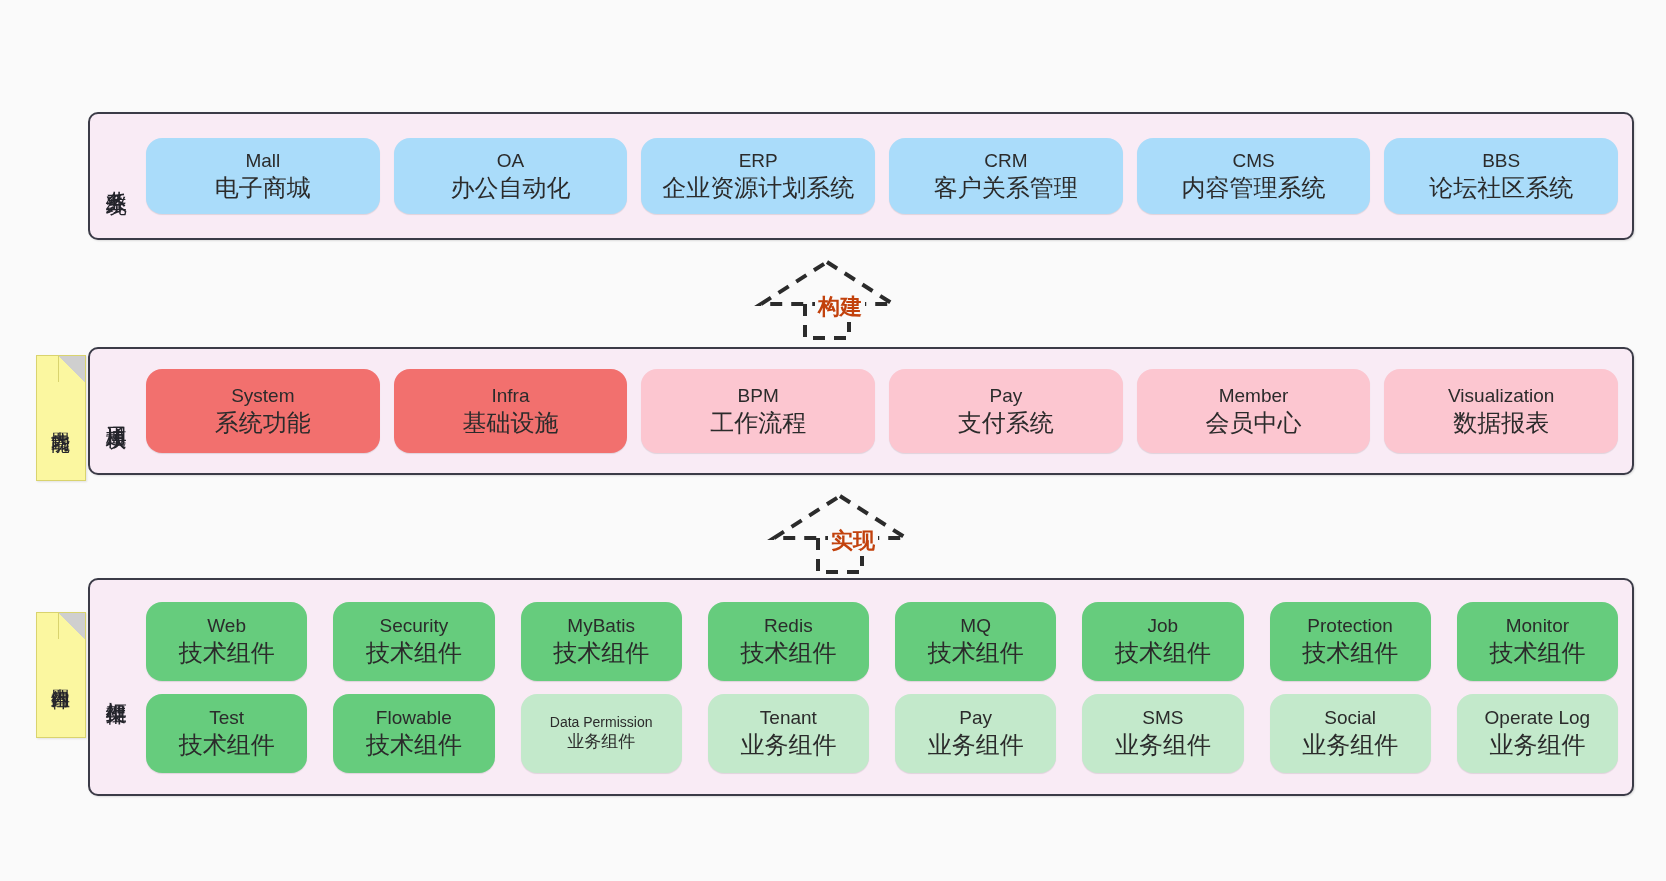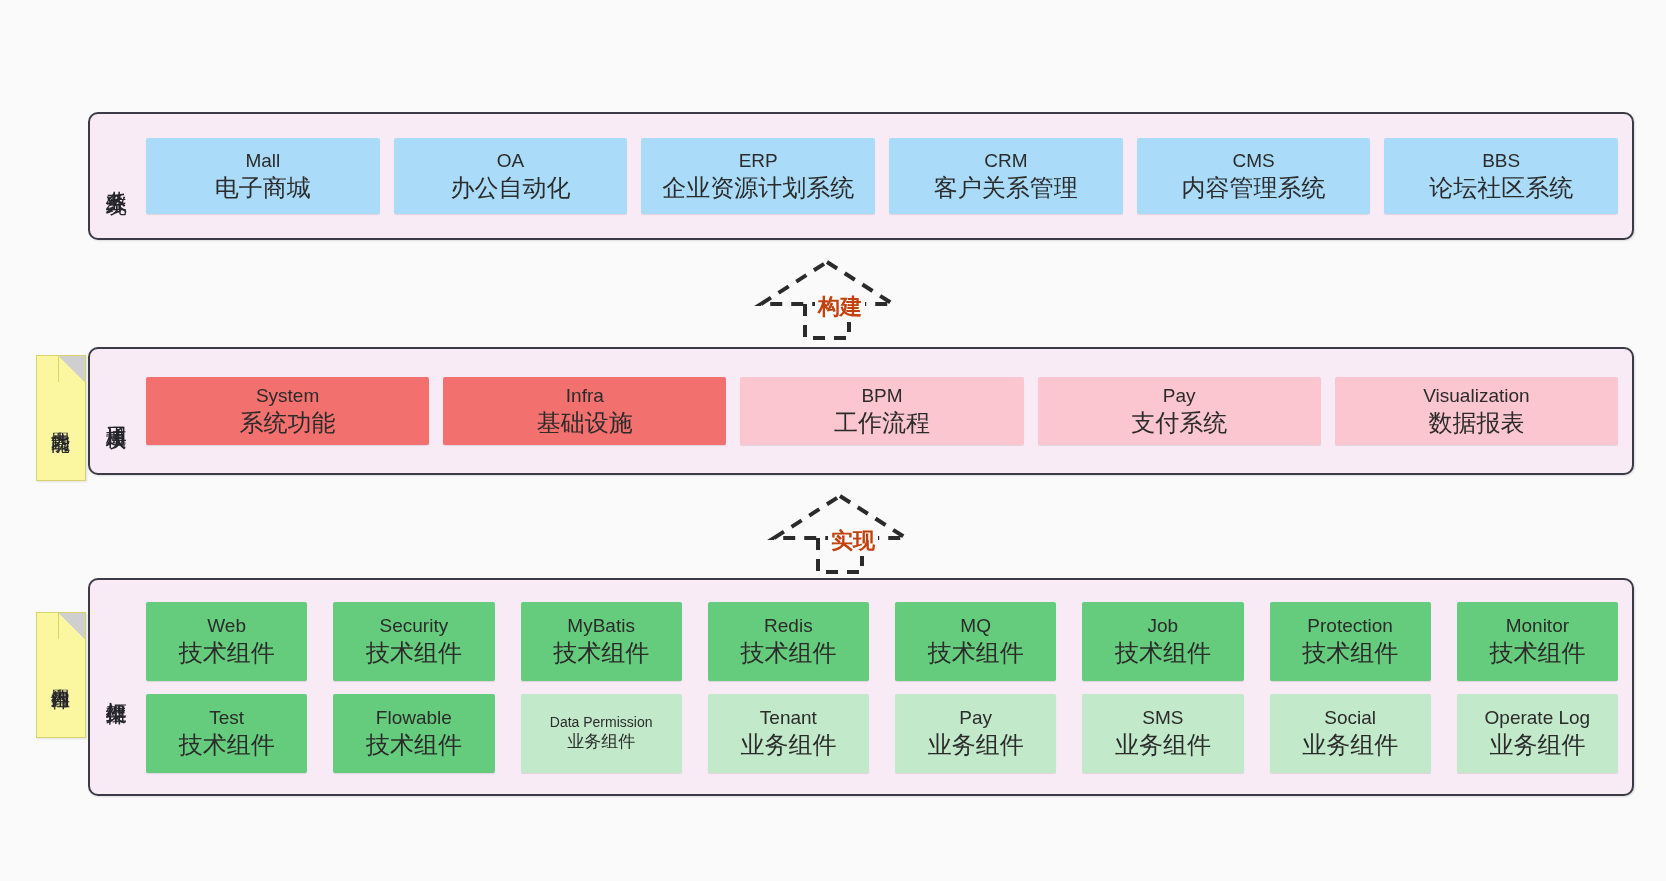--- a/index.html
+++ b/index.html
@@ -44,21 +44,21 @@
   .layer-body {
     flex: 1 1 auto;
     display: flex;
     align-items: center;
     padding: 0 14px 0 0;
     box-sizing: border-box;
   }
 
   
   .card {
-    border-radius: 2px;
+    border-radius: 16px;
     box-sizing: border-box;
     display: flex;
     flex-direction: column;
     align-items: center;
     justify-content: center;
     text-align: center;
     line-height: 1.25;
     box-shadow: 0 1px 1px rgba(0,0,0,0.10);
   }
   .card .en { font-size: 19px; }
@@ -71,21 +71,21 @@
   .c-mint  { background: #c3e9cb; }
 
   
   #layer-business { left: 88px; top: 112px; width: 1546px; height: 128px; }
   #layer-business .layer-body { gap: 14px; padding-left: 4px; }
   #layer-business .card { flex: 1 1 0; height: 76px; }
 
   
   #layer-modules { left: 88px; top: 347px; width: 1546px; height: 128px; }
   #layer-modules .layer-body { gap: 14px; padding-left: 4px; }
-  #layer-modules .card { flex: 1 1 0; height: 68px; }
+  #layer-modules .card { flex: 1 1 0; height: 84px; }
 
   
   #layer-framework { left: 88px; top: 578px; width: 1546px; height: 218px; }
   #layer-framework .layer-body {
     flex-direction: column;
     justify-content: center;
     gap: 13px;
     padding-left: 4px;
   }
   .fw-row { display: flex; gap: 26px; width: 100%; }
@@ -197,20 +197,24 @@
     </div>
     <div class="card c-pink">
       <span class="en">BPM</span>
       <span class="cn">工作流程</span>
     </div>
     <div class="card c-pink">
       <span class="en">Pay</span>
       <span class="cn">支付系统</span>
     </div>
     <div class="card c-pink">
+      <span class="en">Member</span>
+      <span class="cn">会员中心</span>
+    </div>
+    <div class="card c-pink">
       <span class="en">Visualization</span>
       <span class="cn">数据报表</span>
     </div>
   </div>
 </div>
 
 <div class="gen-arrow" id="arrow-impl">
   <svg width="140" height="82" viewBox="0 0 140 82">
     <path d="M 70 4 L 136 46 L 4 46 Z" fill="none" stroke="#2b2b2b" stroke-width="4" stroke-dasharray="12 9" stroke-linecap="butt"></path>
     <path d="M 48 46 L 48 80 L 92 80 L 92 46" fill="none" stroke="#2b2b2b" stroke-width="4" stroke-dasharray="12 9" stroke-linecap="butt"></path>

